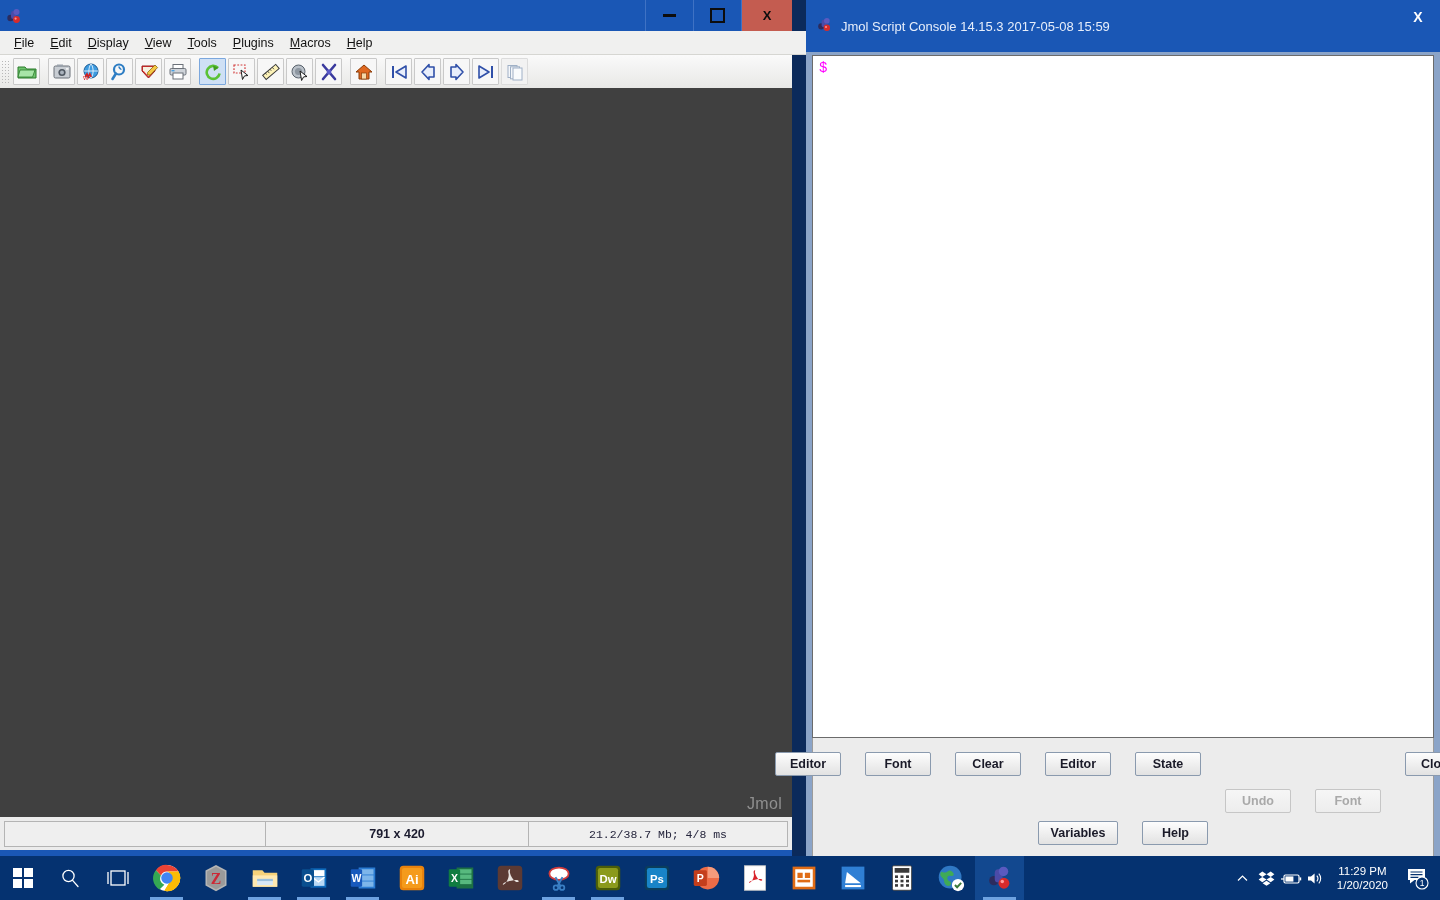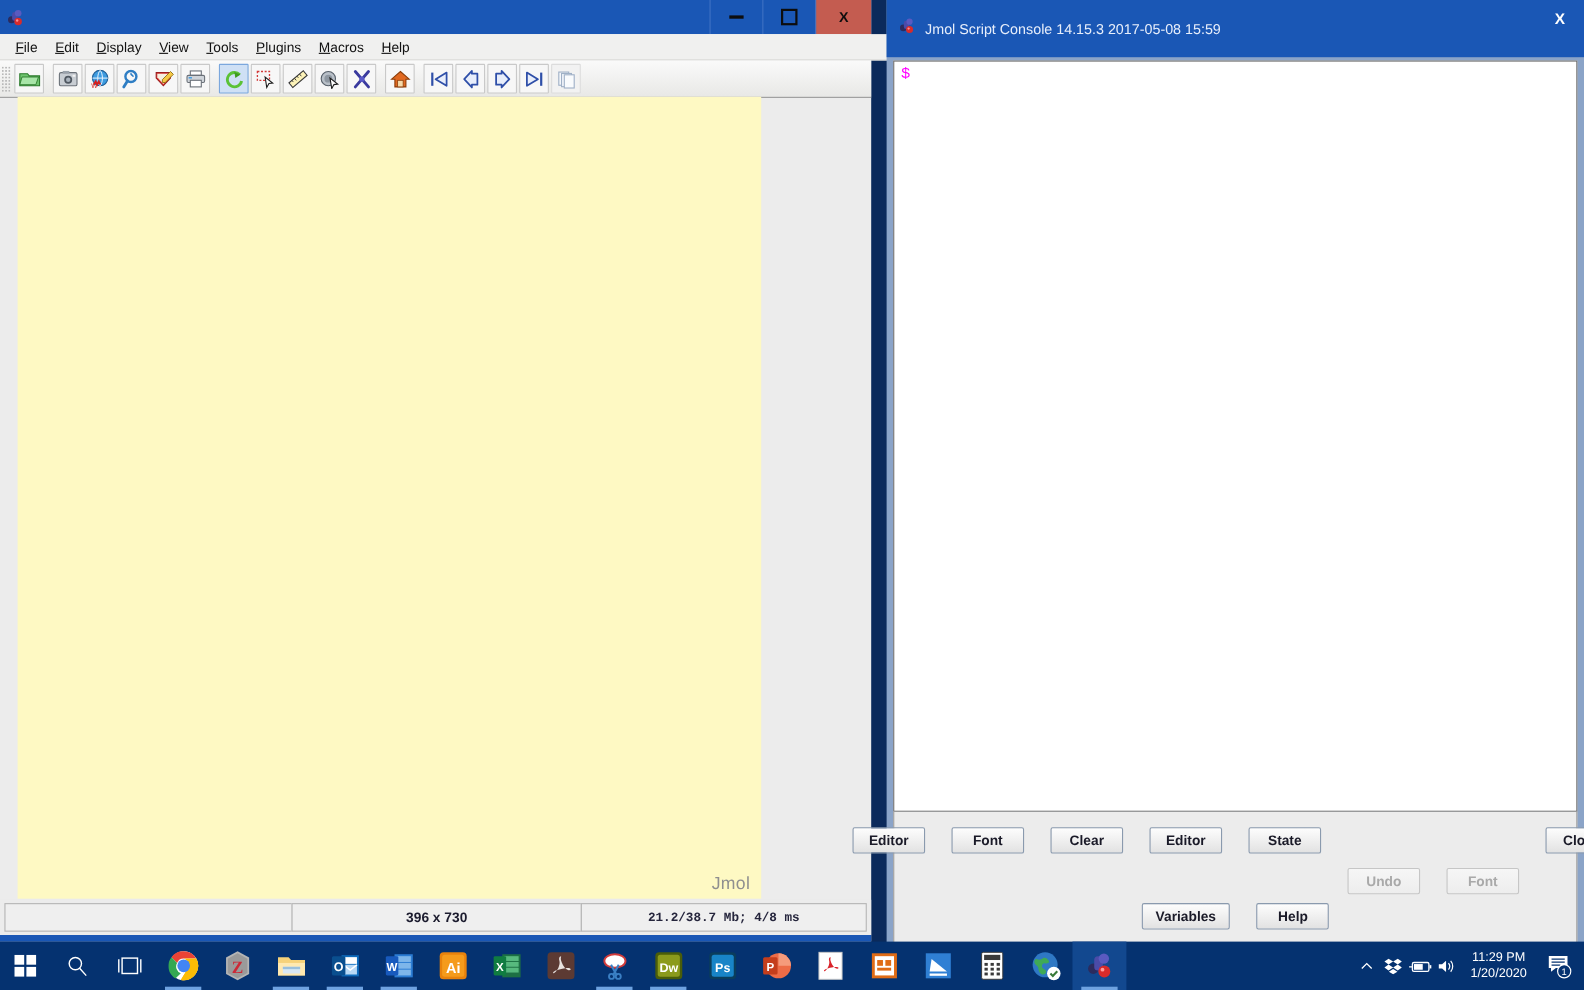--- a/index.html
+++ b/index.html
@@ -101,23 +101,22 @@
     box-sizing: border-box;
     border-radius: 1px;
   }
   .tbtn.sel { background: #cfe0f5; border: 1px solid #7ba7dd; }
   .tbtn.ghost { border-color: #dcdcdc; background: #f2f2f2; }
   .tbtn svg { display: block; }
 
   #jmol-canvas {
     position: absolute;
     left: 0; top: 88px;
-    width: 676px; height: 729px;
-    background: #fef9c3;
-    margin-left: 16px;
+    width: 792px; height: 729px;
+    background: #404040;
   }
   #jmol-watermark {
     position: absolute;
     right: 10px; bottom: 4px;
     font-size: 16px;
     color: #8f8f8f;
     font-family: "Liberation Sans", sans-serif;
     letter-spacing: 0.3px;
   }
   #jmol-statusbar {
@@ -133,21 +132,21 @@
   .status-cell {
     border: 1px solid #b4b4b4;
     background: #efefef;
     display: flex; align-items: center; justify-content: center;
     box-sizing: border-box;
   }
   .status-cell.c1 { width: 262px; }
   .status-cell.c2 { width: 264px; margin-left: -1px;
     font-size: 12.5px; font-weight: bold; color: #1b1b2e; }
   .status-cell.c3 { flex: 1; margin-left: -1px;
-    font-family: "Liberation Mono", monospace; font-size: 11.5px; color: #25253c; font-weight: bold; }
+    font-family: "Liberation Mono", monospace; font-size: 11.5px; color: #25253c; }
   #jmol-bottomline {
     position: absolute; left: 0; top: 850px;
     width: 792px; height: 6px; background: #1a57b5;
   }
 
   
   #console-window {
     position: absolute;
     left: 806px; top: 0;
     width: 634px; height: 857px;
@@ -455,21 +454,21 @@
         </div>
       </div>
     </div>
 
     <div id="jmol-canvas">
       <div id="jmol-watermark">Jmol</div>
     </div>
 
     <div id="jmol-statusbar">
       <div class="status-cell c1"></div>
-      <div class="status-cell c2">396 x 730</div>
+      <div class="status-cell c2">791 x 420</div>
       <div class="status-cell c3">21.2/38.7 Mb;   4/8 ms</div>
     </div>
     <div id="jmol-bottomline"></div>
   </div>
 
   <div id="console-window">
 
     <div id="console-titlebar">
       <span>
         <svg width="17" height="17" viewBox="0 0 18 18">

